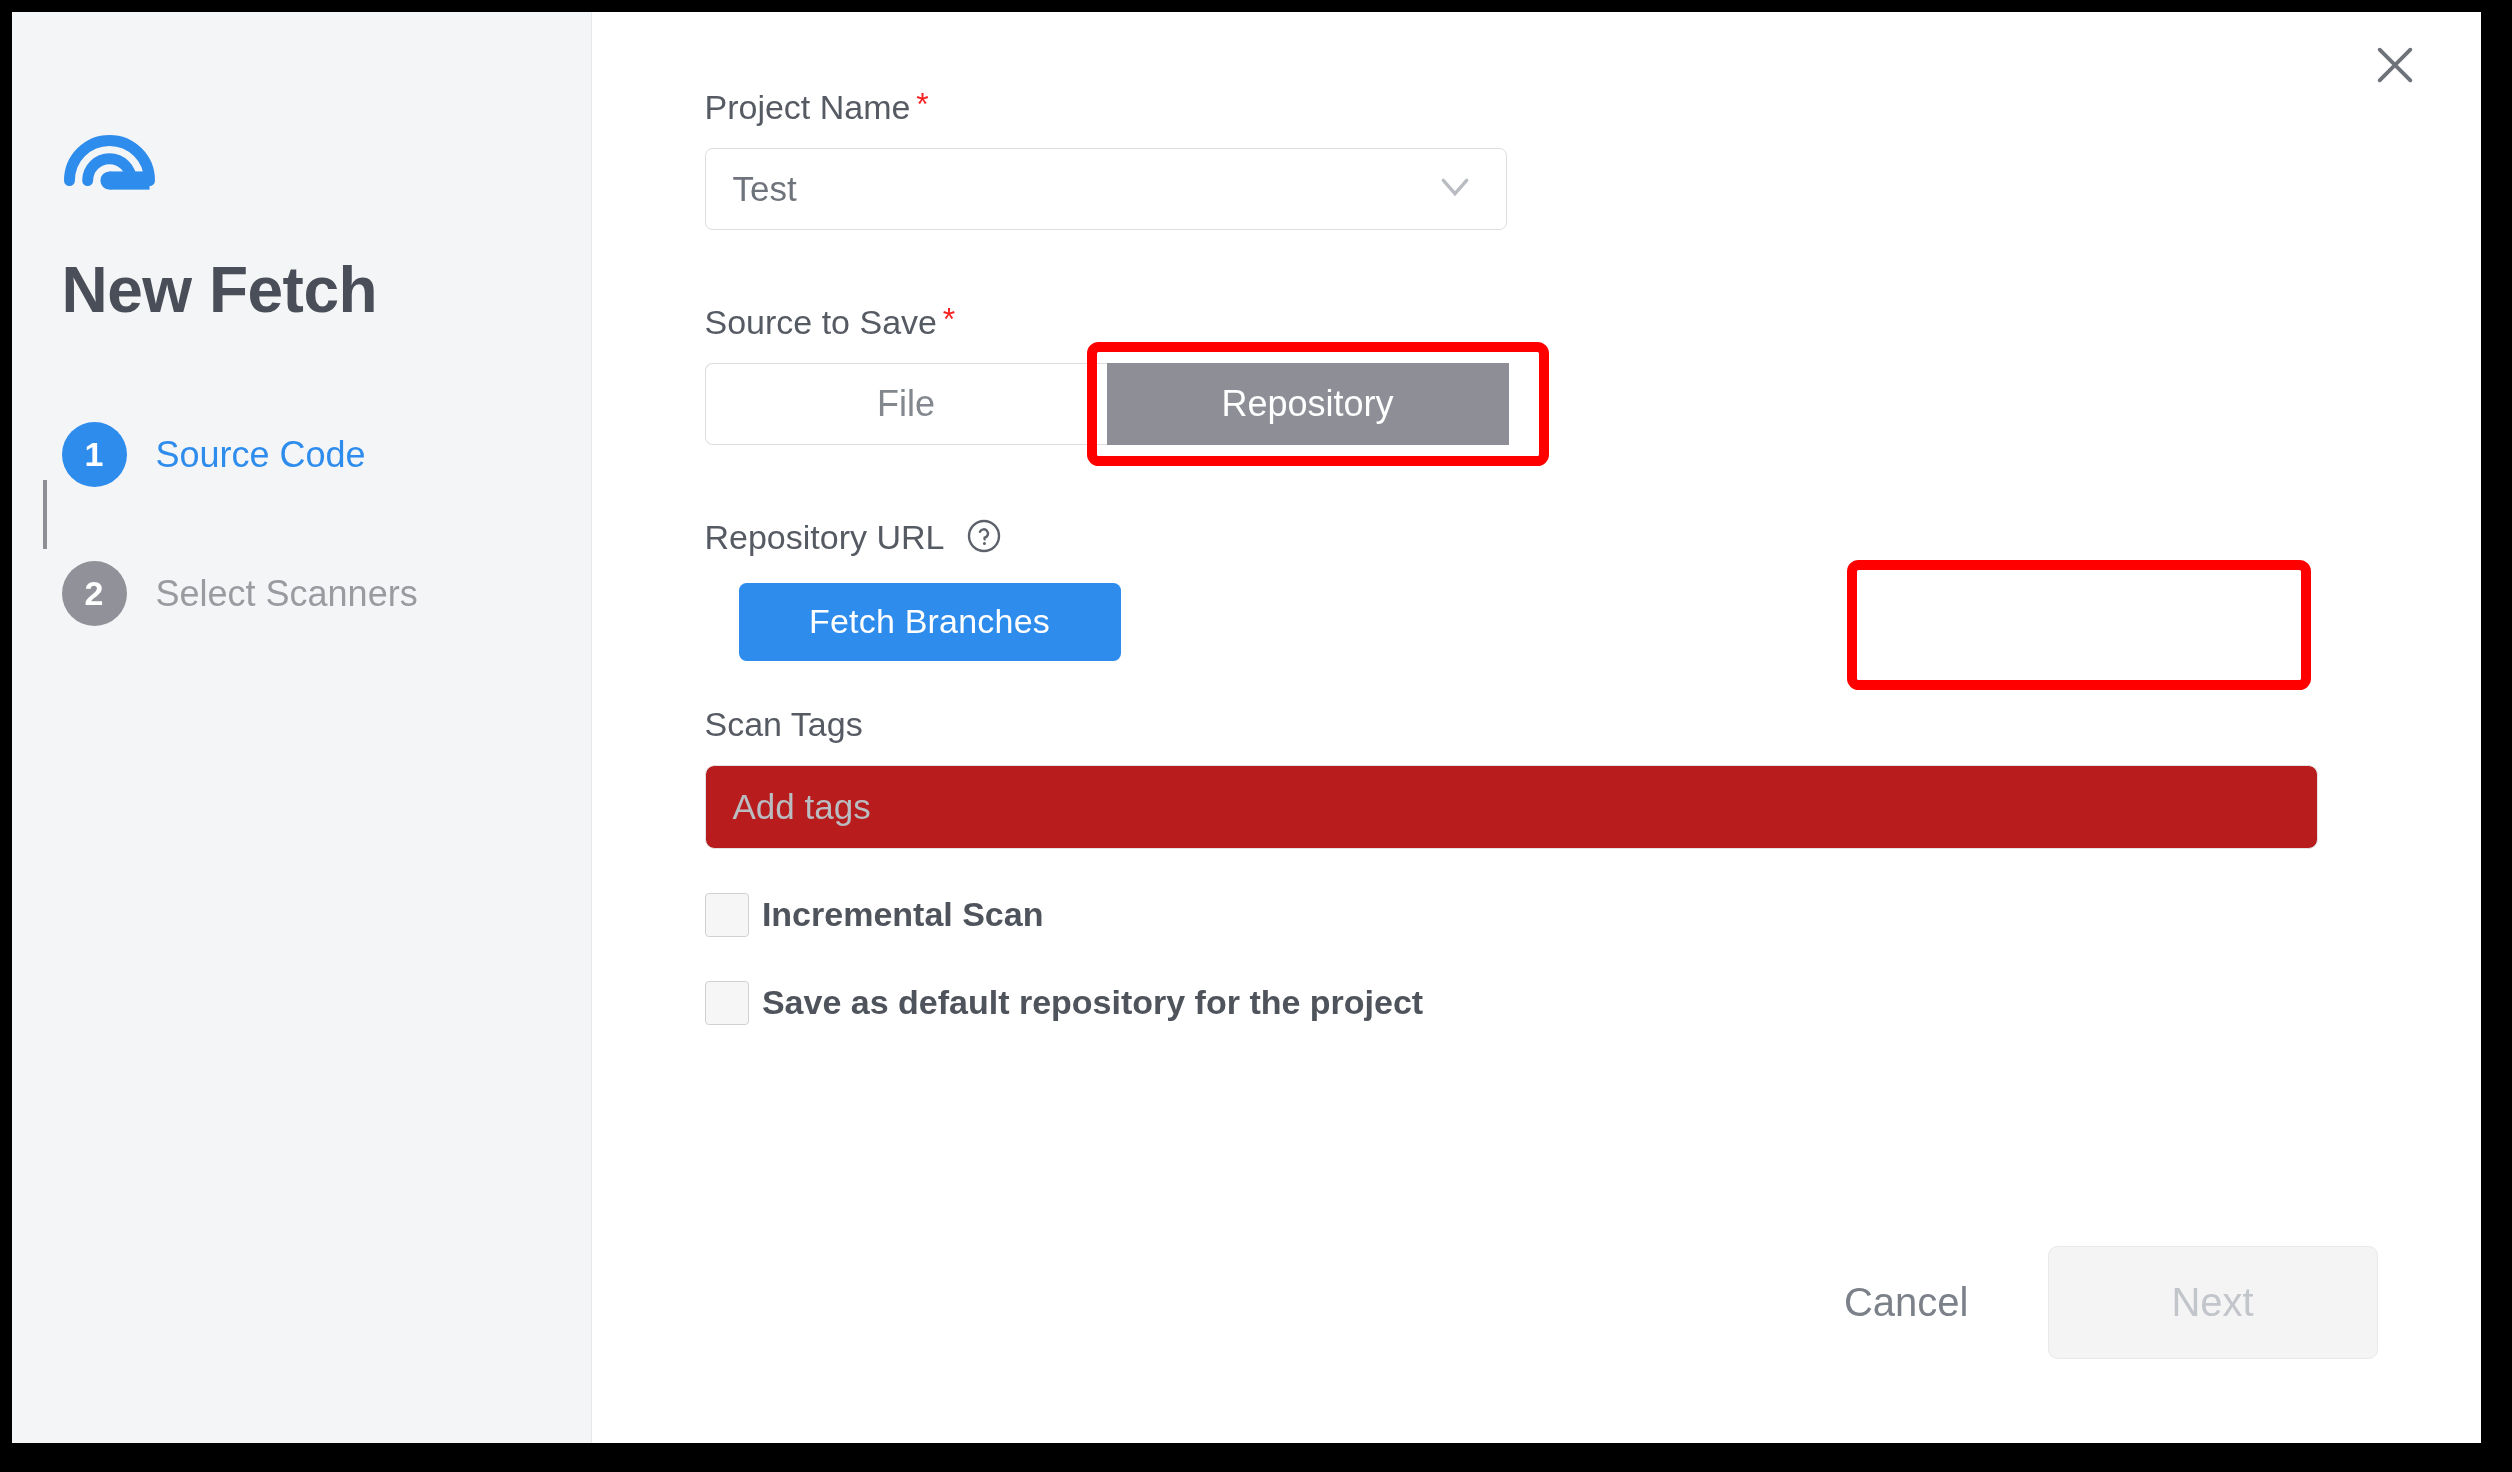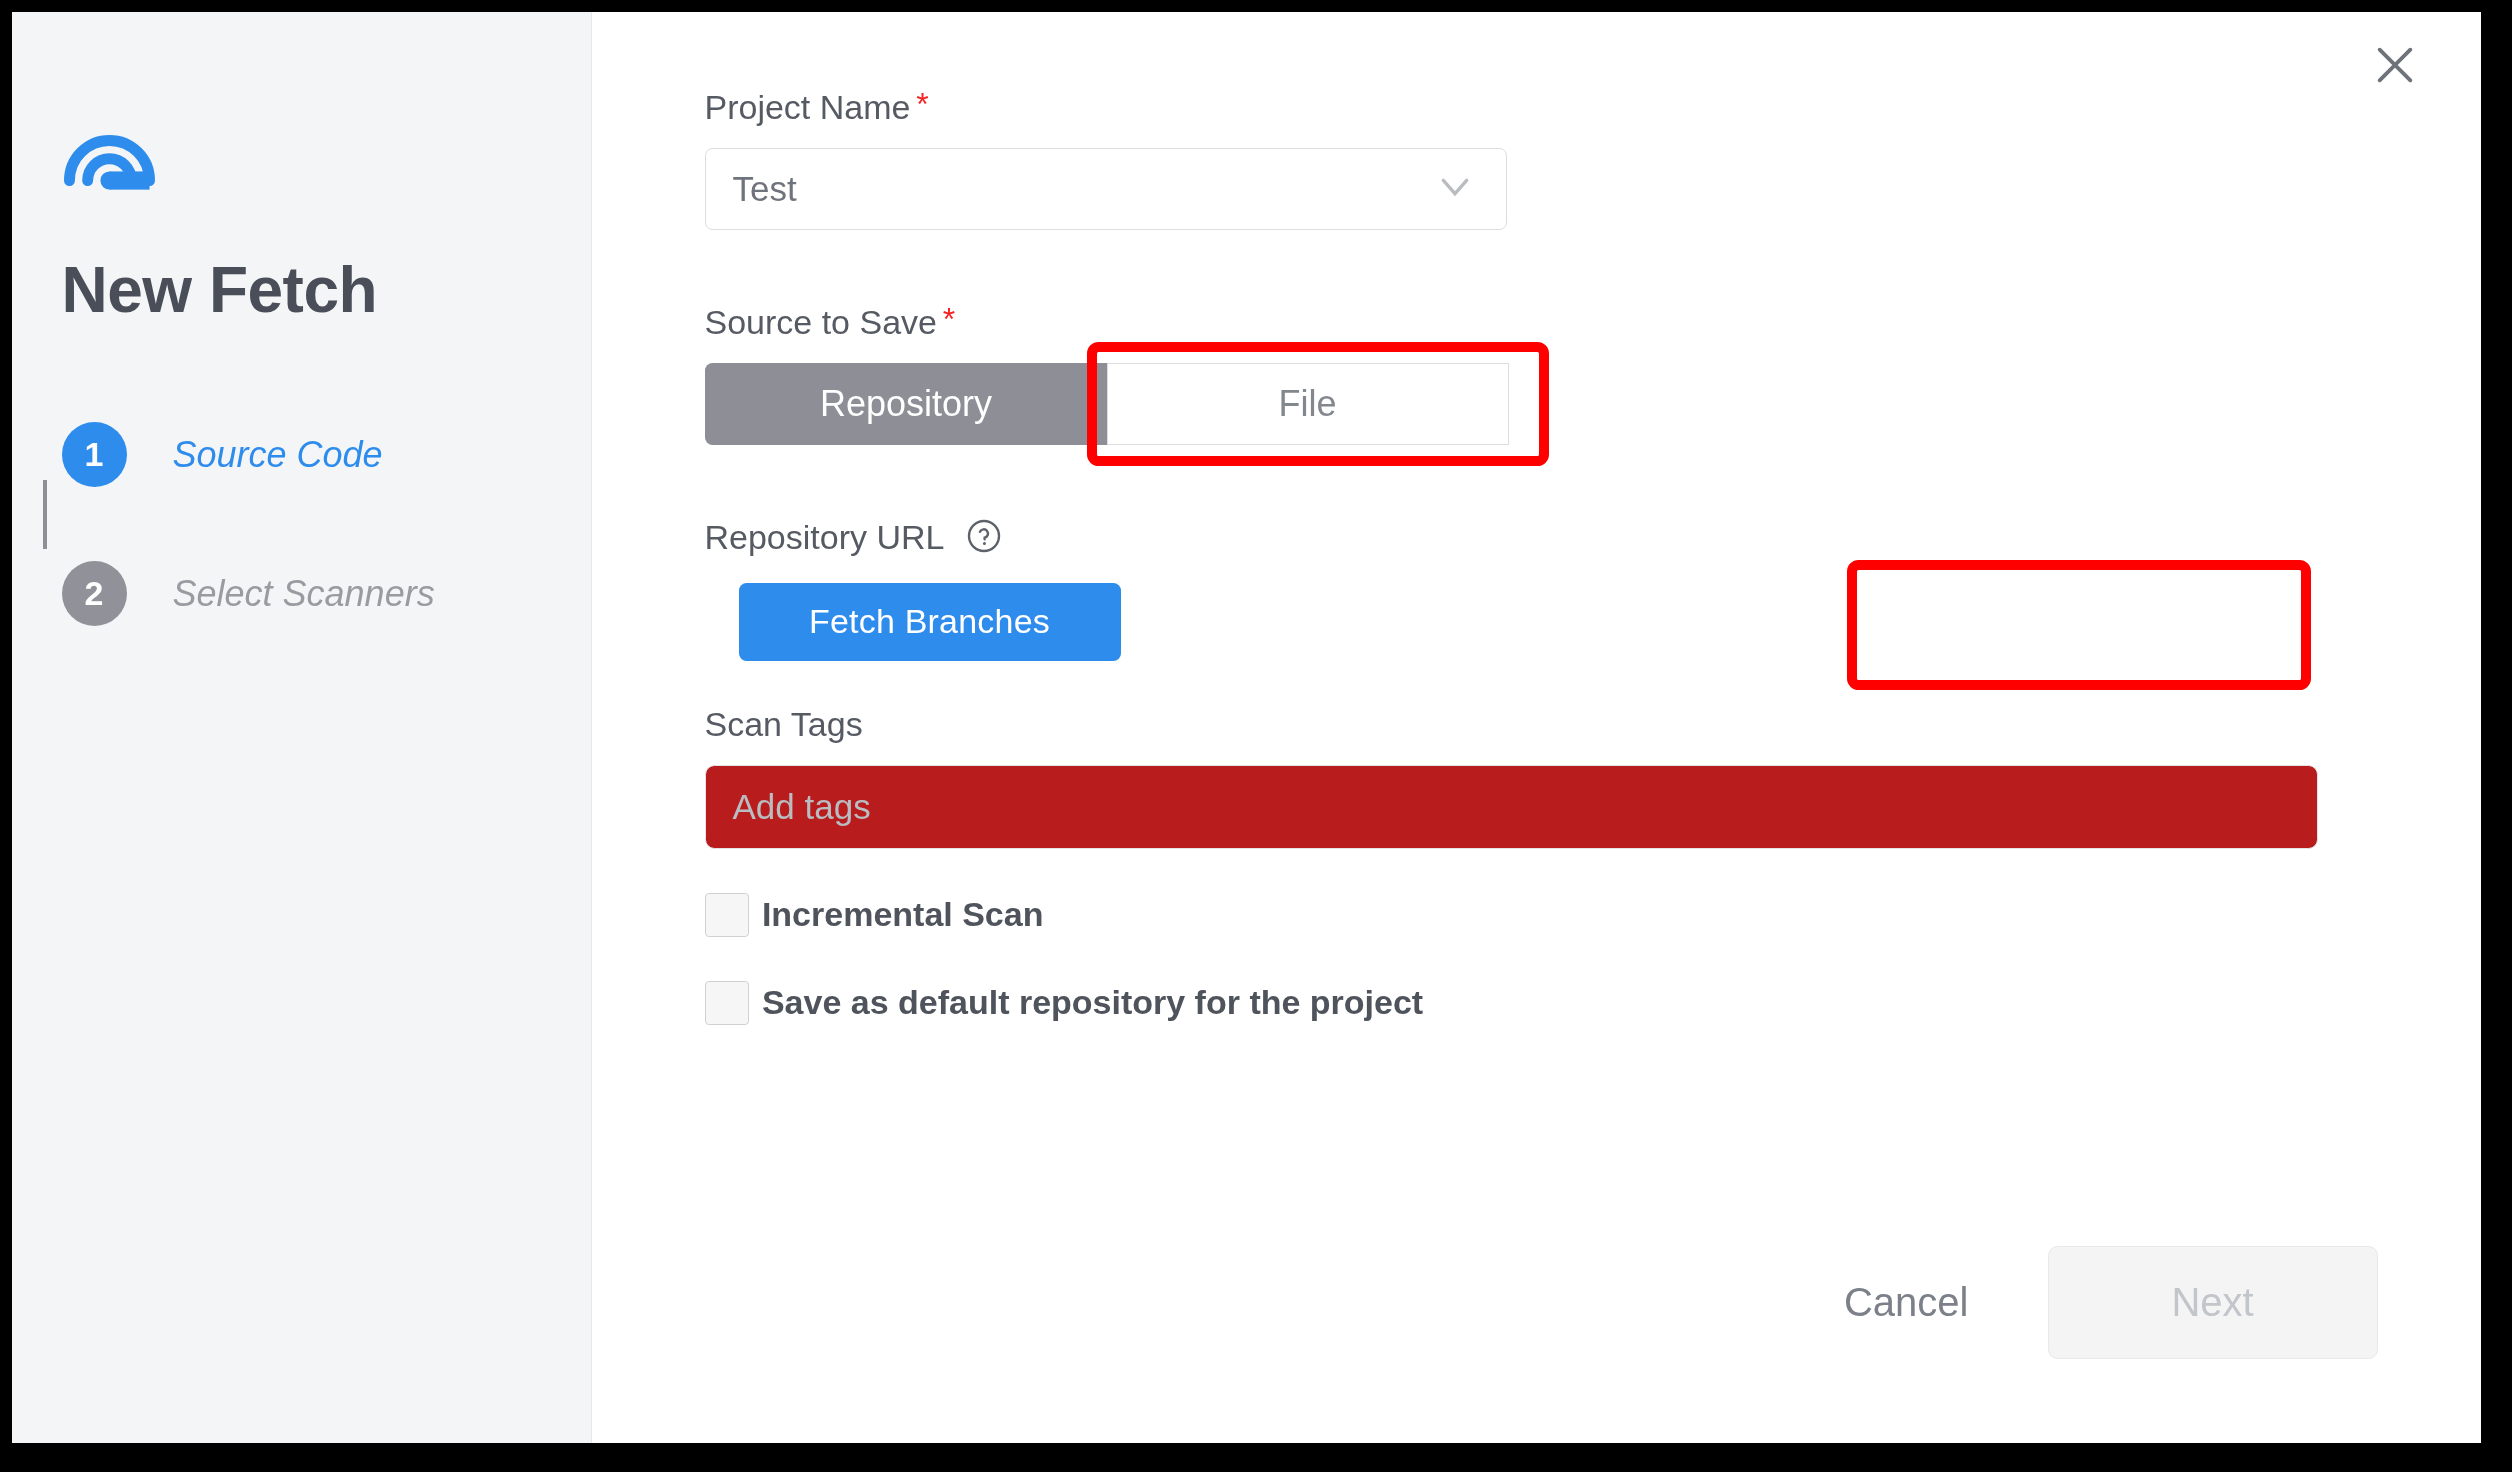--- a/index.html
+++ b/index.html
@@ -87,24 +87,23 @@
     font-size: 34px;
     font-weight: bold;
     flex: 0 0 65px;
     z-index: 2;
     position: relative;
   }
   .step-circle.active { background: #2e8ced; }
   .step-circle.inactive { background: #919299; }
 
   .step-label {
-    margin-left: 46px;
+    margin-left: 29px;
     font-size: 36px;
     white-space: nowrap;
-    font-style: italic;
   }
   .step-label.active { color: #2e8ced; }
   .step-label.inactive { color: #9a9ba1; }
 
   .step-connector {
     position: absolute;
     left: 31px;
     top: 468px;
     width: 4.8px;
     height: 69px;
@@ -423,22 +422,22 @@
         </div>
 
         <div class="gap-lg"></div>
 
         
         <label class="field-label">
           <span>Source to Save</span><span class="req-star">*</span>
         </label>
 
         <div class="toggle-wrap">
+          <div class="toggle-btn">File</div>
           <div class="toggle-btn selected">Repository</div>
-          <div class="toggle-btn">File</div>
           <div class="annot" style="left:382px; top:-21px; width:462px; height:124px;"></div>
         </div>
 
         <div class="gap-lg"></div>
 
         
         <label class="field-label">
           <span>Repository URL</span>
           <span style="display:inline-block;vertical-align:middle;margin-left:13.4px;">
             <svg viewBox="0 0 24 24" width="36" height="36" aria-hidden="true">

